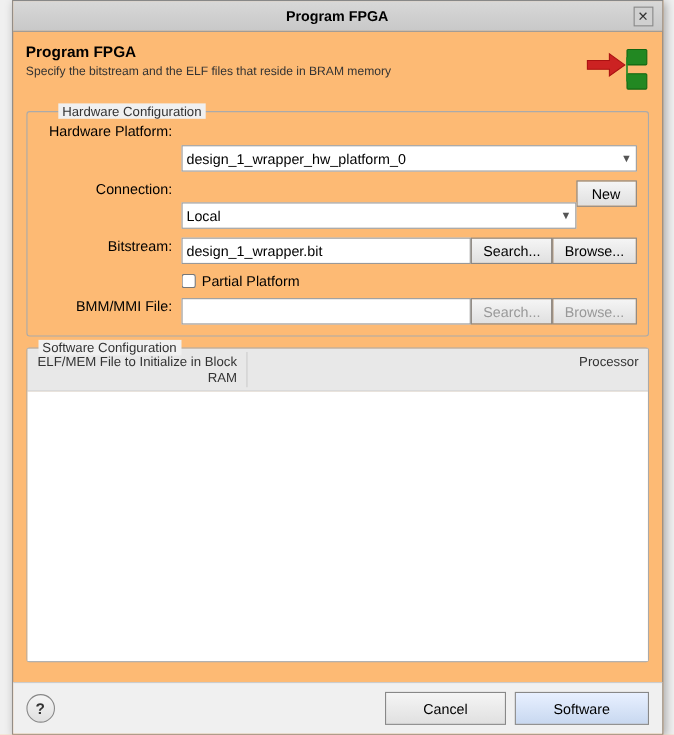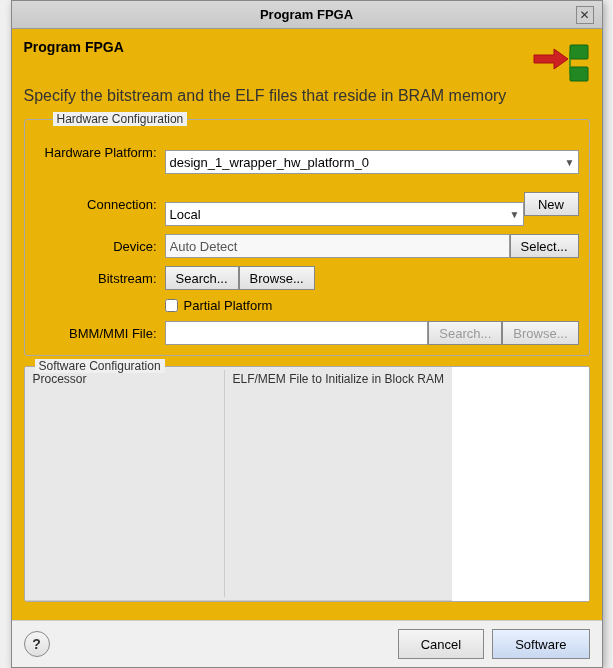--- a/index.html
+++ b/index.html
@@ -10,21 +10,21 @@
       display: flex;
       justify-content: center;
       align-items: center;
       width: 613px;
       height: 668px;
       overflow: hidden;
     }
     .dialog {
       width: 592px;
       height: 668px;
-      background: #eab308;
+      background: #fdba74;
       border: 1px solid #888;
       display: flex;
       flex-direction: column;
       box-shadow: 2px 2px 8px rgba(0,0,0,0.3);
     }
     .title-bar {
       background: linear-gradient(to bottom, #d8d8d8, #c8c8c8);
       border-bottom: 1px solid #999;
       padding: 4px 8px;
       display: flex;
@@ -68,23 +68,22 @@
       display: flex;
       flex-direction: column;
     }
     .header-title {
       font-weight: bold;
       font-size: 14px;
       color: #000;
       margin-bottom: 4px;
     }
     .header-desc {
-      font-size: 16px;
-      color: #333;
-      margin-top: 28px;
+      font-size: 11px;
+      color: #333;
     }
     .fpga-icon {
       display: flex;
       align-items: center;
     }
     .fpga-icon svg {
       width: 58px;
       height: 48px;
     }
     .group-box {
@@ -98,21 +97,21 @@
       position: absolute;
       top: -8px;
       left: 28px;
       background: #f0f0f0;
       padding: 0 4px;
       font-size: 12px;
       color: #333;
     }
     .form-row {
       display: flex;
-      align-items: center;
+      align-items: flex-start;
       margin-bottom: 8px;
     }
     .form-row:last-child {
       margin-bottom: 0;
     }
     .form-label {
       width: 130px;
       text-align: right;
       padding-right: 8px;
       font-size: 13px;
@@ -174,21 +173,21 @@
       background: linear-gradient(to bottom, #f5f5f5, #e0e0e0);
       font-size: 13px;
       cursor: pointer;
       margin-left: 0;
       white-space: nowrap;
       min-width: 55px;
       color: #000;
     }
     .btn-large {
       height: 30px;
-      padding: 0 22px;
+      padding: 0 34px;
       border: 1px solid #888;
       background: linear-gradient(to bottom, #f5f5f5, #e0e0e0);
       font-size: 13px;
       cursor: pointer;
       color: #000;
     }
     .btn-primary {
       background: linear-gradient(to bottom, #e8f0ff, #c8d8f0);
     }
     .checkbox-row {
@@ -205,21 +204,23 @@
       font-size: 13px;
       color: #000;
       cursor: pointer;
     }
     .software-group {
       border: 1px solid #aaa;
       border-radius: 3px;
       flex: 1;
       position: relative;
       display: flex;
+      flex-direction: column;
       margin-bottom: 8px;
+      text-align: right;
     }
     .software-group-title {
       position: absolute;
       top: -8px;
       left: 10px;
       background: #f0f0f0;
       padding: 0 4px;
       font-size: 12px;
       color: #333;
     }
@@ -336,50 +337,46 @@
 
       <div class="form-row">
         <label class="form-label">Connection:</label>
         <div class="select-wrapper">
           <select class="form-select"><option>Local</option></select>
           <span class="select-arrow">▼</span>
         </div>
         <button class="btn">New</button>
       </div>
 
-      <div class="form-row">
-        <label class="form-label">Device:</label>
-        <input class="device-input" type="text" readonly="" value="Auto Detect" style="">
-        <button class="btn">Select...</button>
-      </div>
 
       <div class="form-row">
         <label class="form-label">Bitstream:</label>
+        <input class="form-input" type="text" value="design_1_wrapper.bit" style="">
         <button class="btn">Search...</button>
         <button class="btn">Browse...</button>
       </div>
 
       <div class="checkbox-row">
         <input type="checkbox" id="partial-bs" style="">
         <label for="partial-bs" class="checkbox-label">Partial Platform</label>
       </div>
 
       <div class="form-row" style="margin-bottom:0;">
         <label class="form-label">BMM/MMI File:</label>
         <input class="bmm-input" type="text" value="" style="">
         <button class="btn" style="color:#999;">Search...</button>
         <button class="btn" style="color:#999;">Browse...</button>
       </div>
     </div>
 
     <div class="software-group">
       <span class="software-group-title">Software Configuration</span>
       <div class="table-header-row">
+        <div class="table-header-cell">ELF/MEM File to Initialize in Block RAM</div>
         <div class="table-header-cell">Processor</div>
-        <div class="table-header-cell">ELF/MEM File to Initialize in Block RAM</div>
       </div>
       <div style="flex:1; background:#fff;"></div>
     </div>
   </div>
 
   <div class="dialog-footer">
     <div class="footer-left">
       <div class="help-btn">?</div>
     </div>
     <div class="footer-right">

